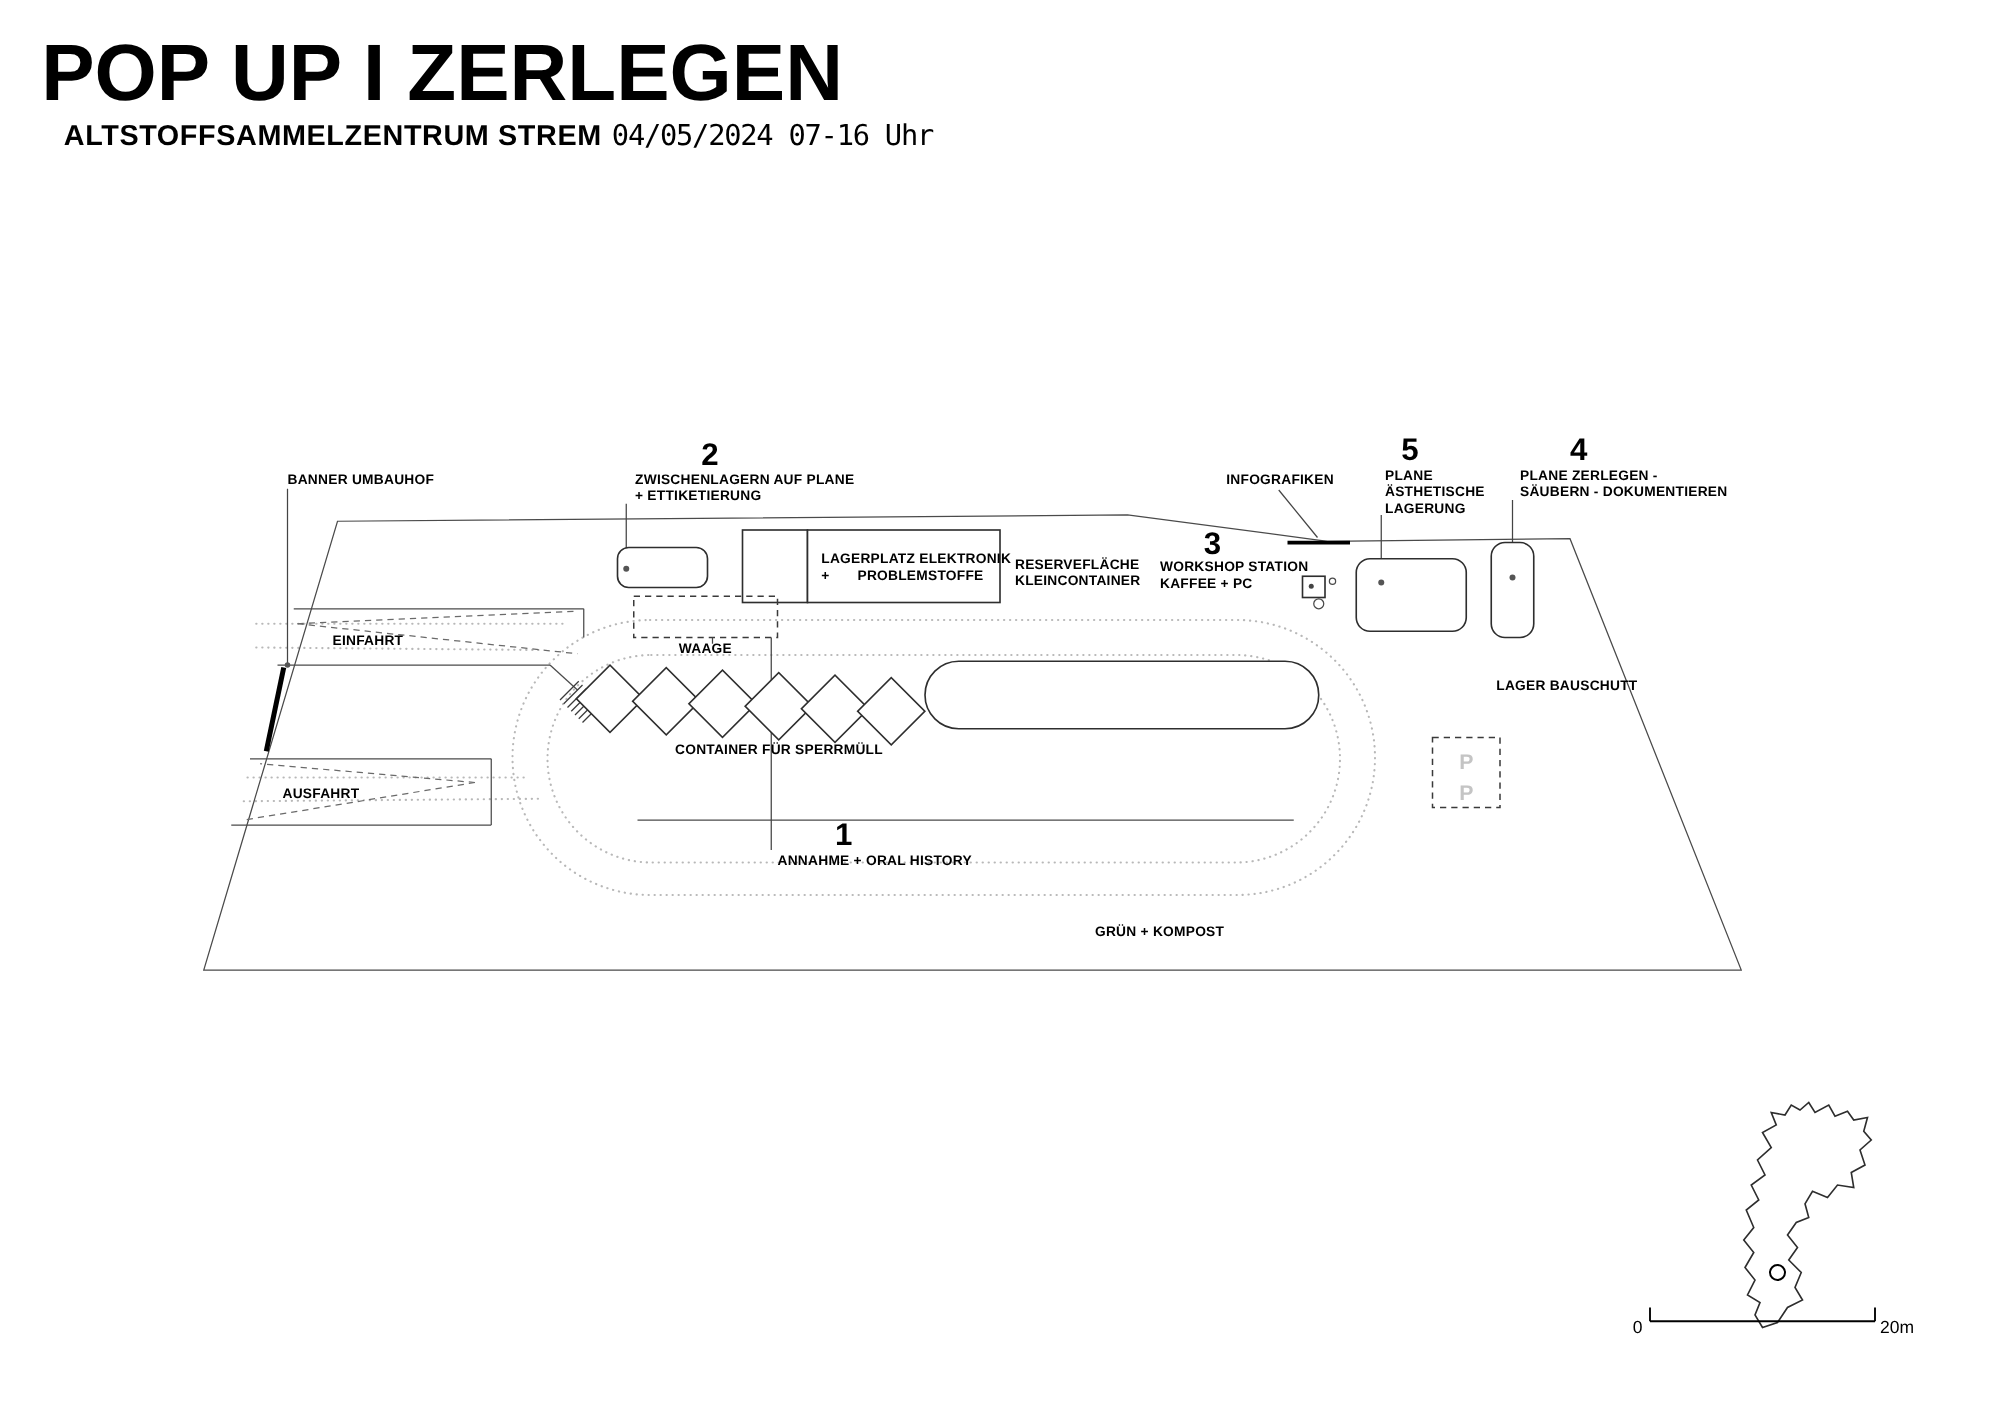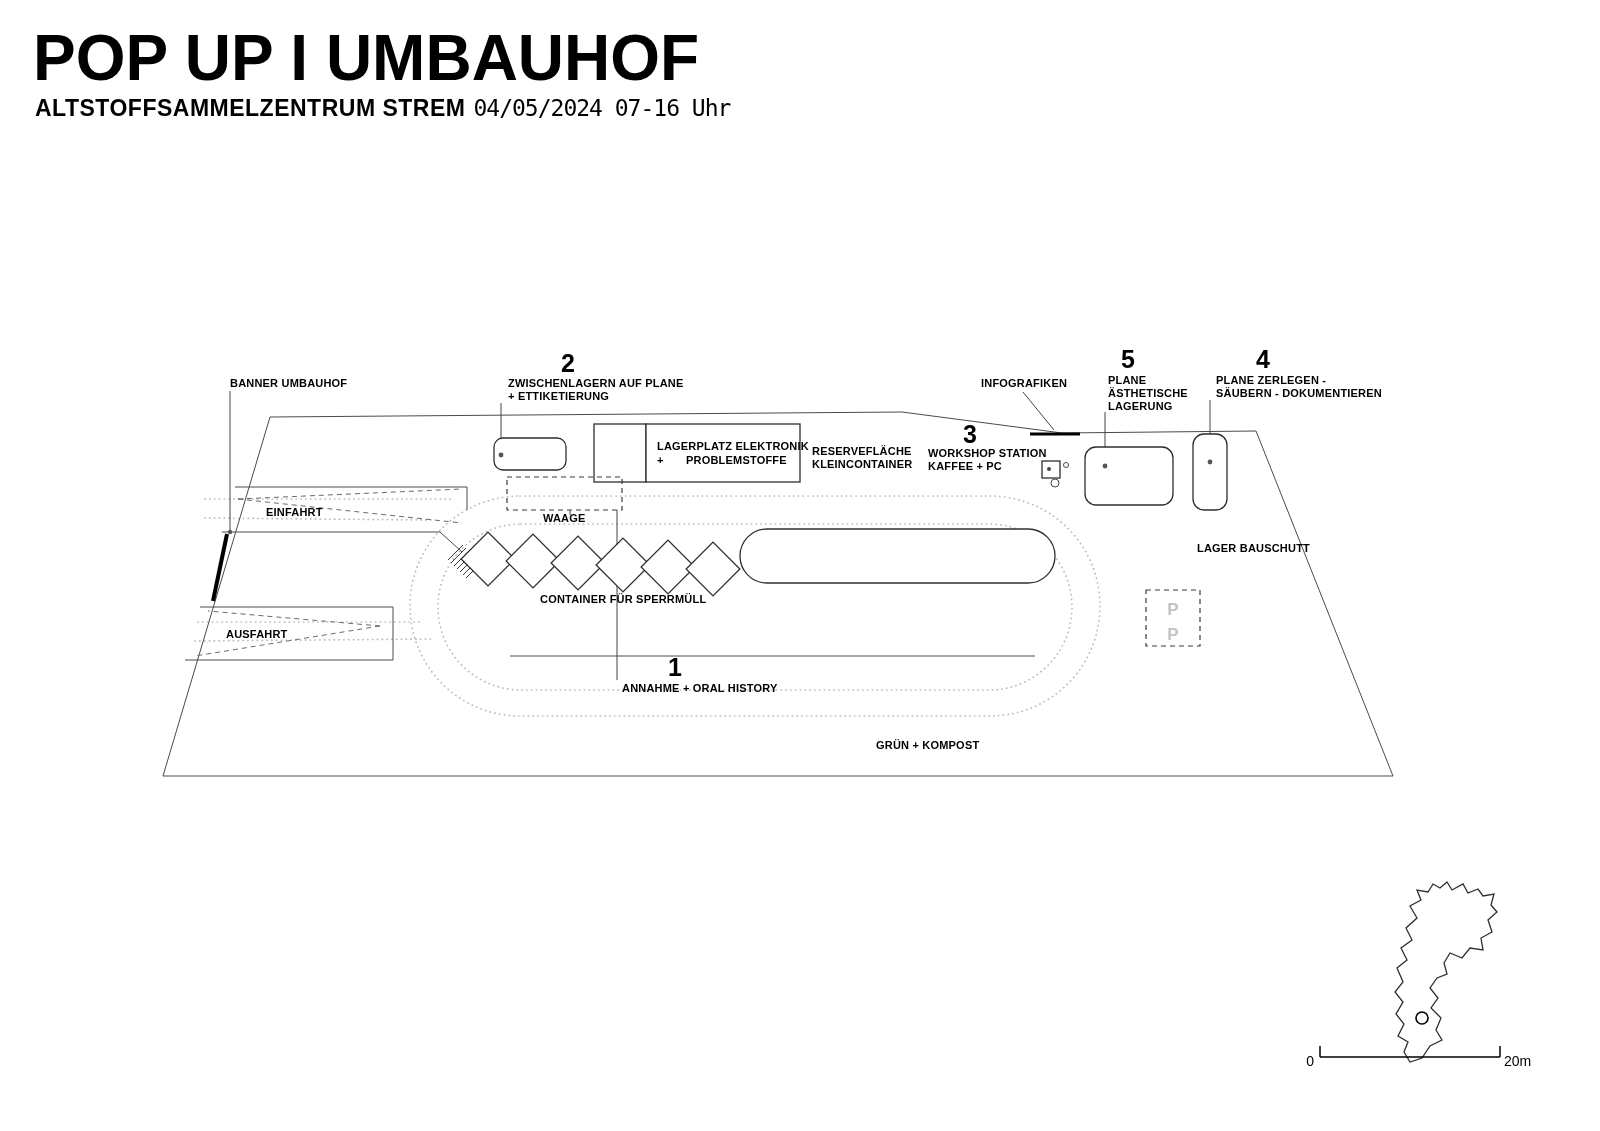--- a/index.html
+++ b/index.html
@@ -1,19 +1,19 @@
 <!DOCTYPE html>
 <html><head>
 <meta charset="utf-8">
 <style>
   html,body{margin:0;padding:0;background:#ffffff;width:1600px;height:1131px;overflow:hidden;}
   body{font-family:"Liberation Sans",sans-serif;color:#000;position:relative;}
   .header{position:absolute;left:33px;top:26px;}
   .header h1{margin:0;font-size:64px;line-height:1.0;font-weight:bold;letter-spacing:0px;}
-  .header .sub{margin:7px 0 0 2px;font-size:23px;line-height:1;}
+  .header .sub{margin:7px 0 0 18px;font-size:23px;line-height:1;}
   .sub .loc{font-weight:bold;letter-spacing:0.5px;}
   .sub .dt{font-family:"DejaVu Sans Mono",monospace;font-weight:500;margin-left:8px;letter-spacing:-1px;}
   svg{position:absolute;left:0;top:0;}
   .lbl{font:bold 11px "Liberation Sans",sans-serif;fill:#000;letter-spacing:0.2px;}
   .num{font:bold 25px "Liberation Sans",sans-serif;fill:#000;}
   .plbl{font:bold 17px "Liberation Sans",sans-serif;fill:#c4c4c4;}
   .slbl{font:14px "Liberation Sans",sans-serif;fill:#000;}
   .thin{stroke:#4a4a4a;stroke-width:1;fill:none;}
   .shape{stroke:#2e2e2e;stroke-width:1.3;fill:#ffffff;}
   .boxdash{stroke:#3a3a3a;stroke-width:1.2;stroke-dasharray:5 4;fill:none;}
@@ -21,21 +21,21 @@
   .dots{stroke:#b8b8b8;stroke-width:1.7;stroke-dasharray:0.2 4.6;stroke-linecap:round;fill:none;}
   .leader{stroke:#444;stroke-width:1;fill:none;}
   .thick{stroke:#000;stroke-width:4;}
   .hatch{stroke:#3a3a3a;stroke-width:1;}
   .map{stroke:#2e2e2e;stroke-width:1.3;fill:#ffffff;}
 </style>
 </head>
 <body>
 
 <div class="header">
-  <h1>POP UP I UMBAUHOF</h1>
+  <h1>POP UP I ZERLEGEN</h1>
   <p class="sub"><span class="loc">ALTSTOFFSAMMELZENTRUM STREM</span><span class="dt">04/05/2024 07-16 Uhr</span></p>
 </div>
 
 <svg width="1600" height="1131" viewBox="0 0 1600 1131" xmlns="http://www.w3.org/2000/svg">
 
   <g>
     <rect class="dots" x="410" y="496" width="690" height="220" rx="110" ry="110"></rect>
     <rect class="dots" x="438" y="524" width="634" height="166" rx="83" ry="83"></rect>
     <line class="dots" x1="205" y1="499" x2="450" y2="499"></line>
     <line class="dots" x1="205" y1="518" x2="432" y2="520"></line>

